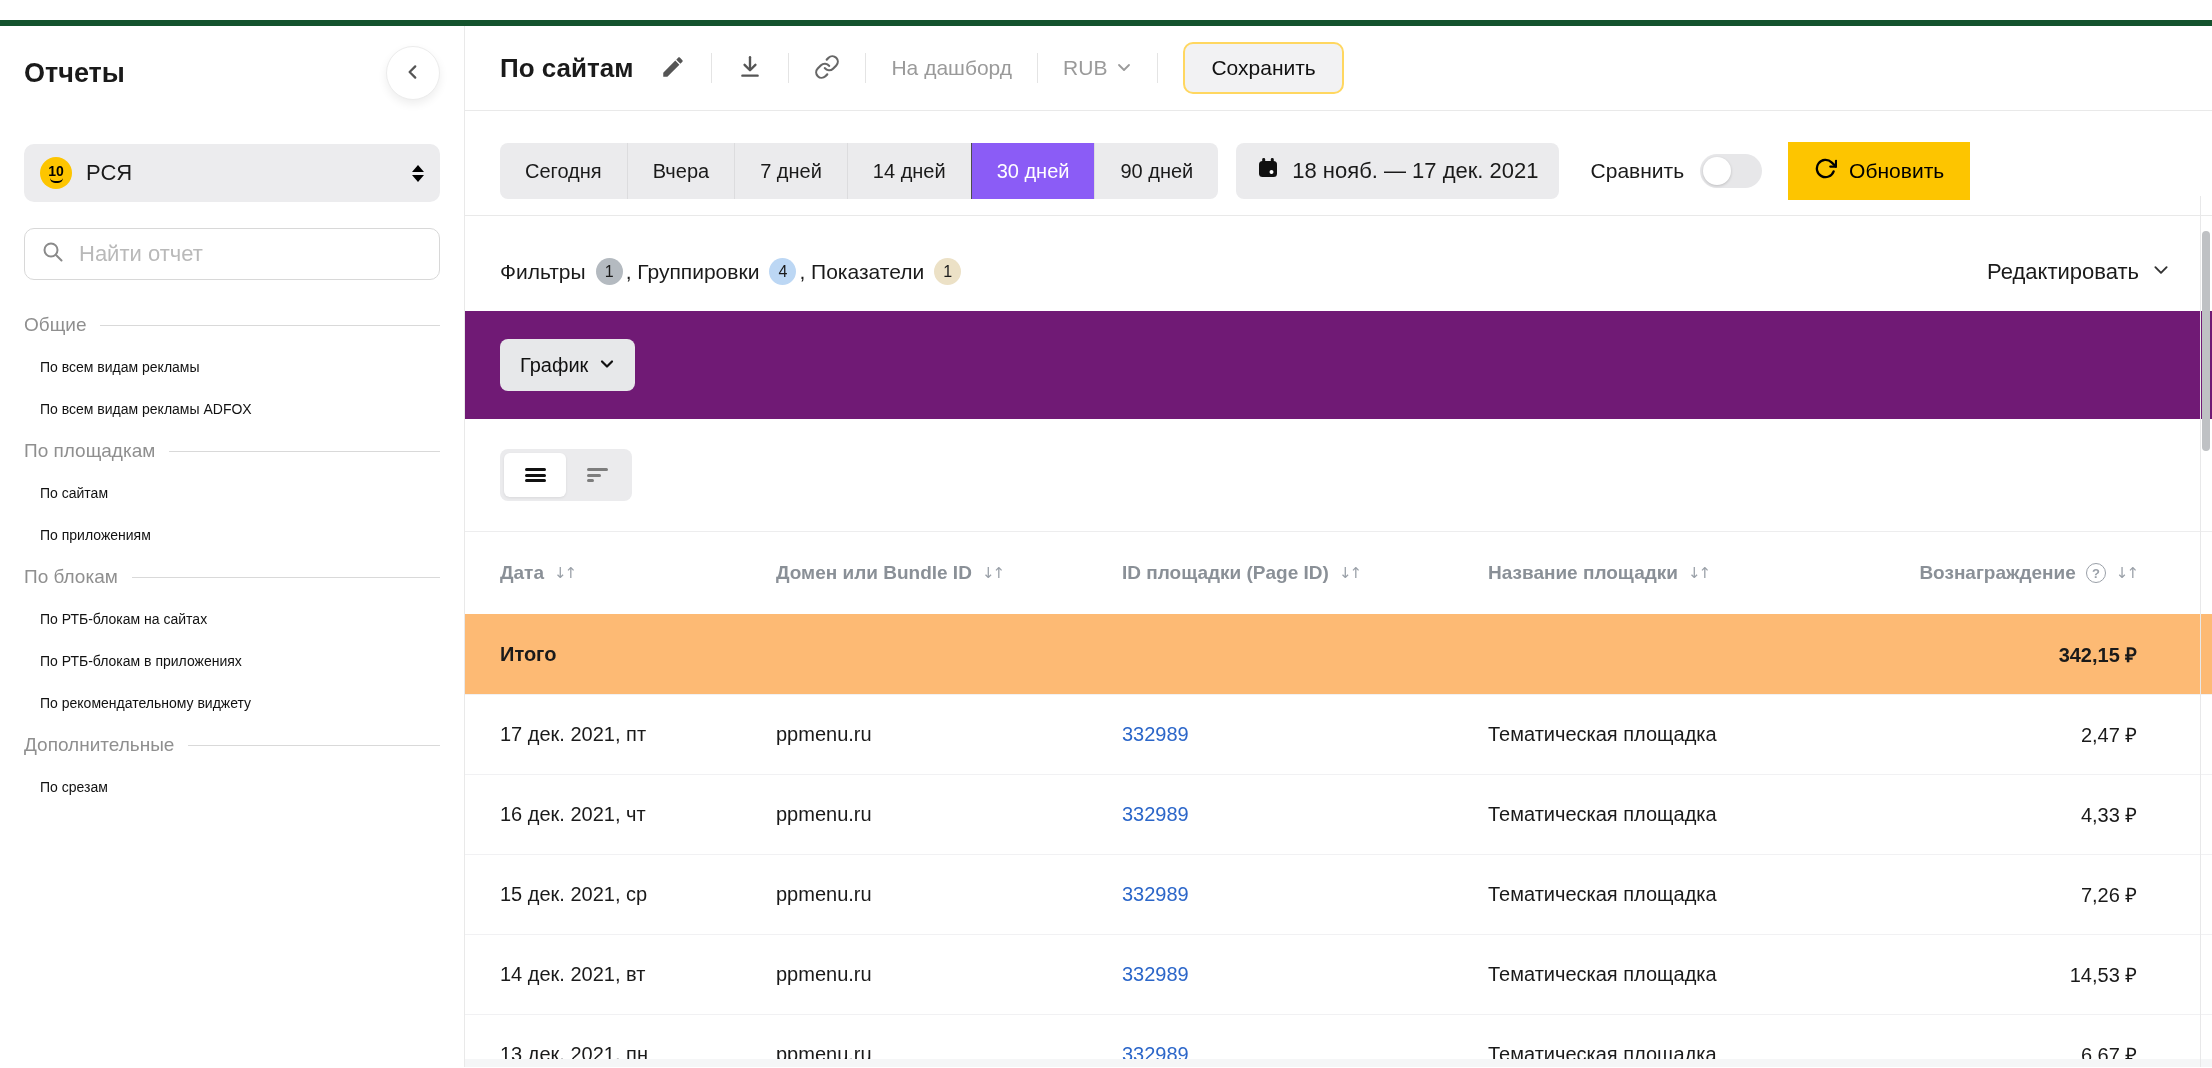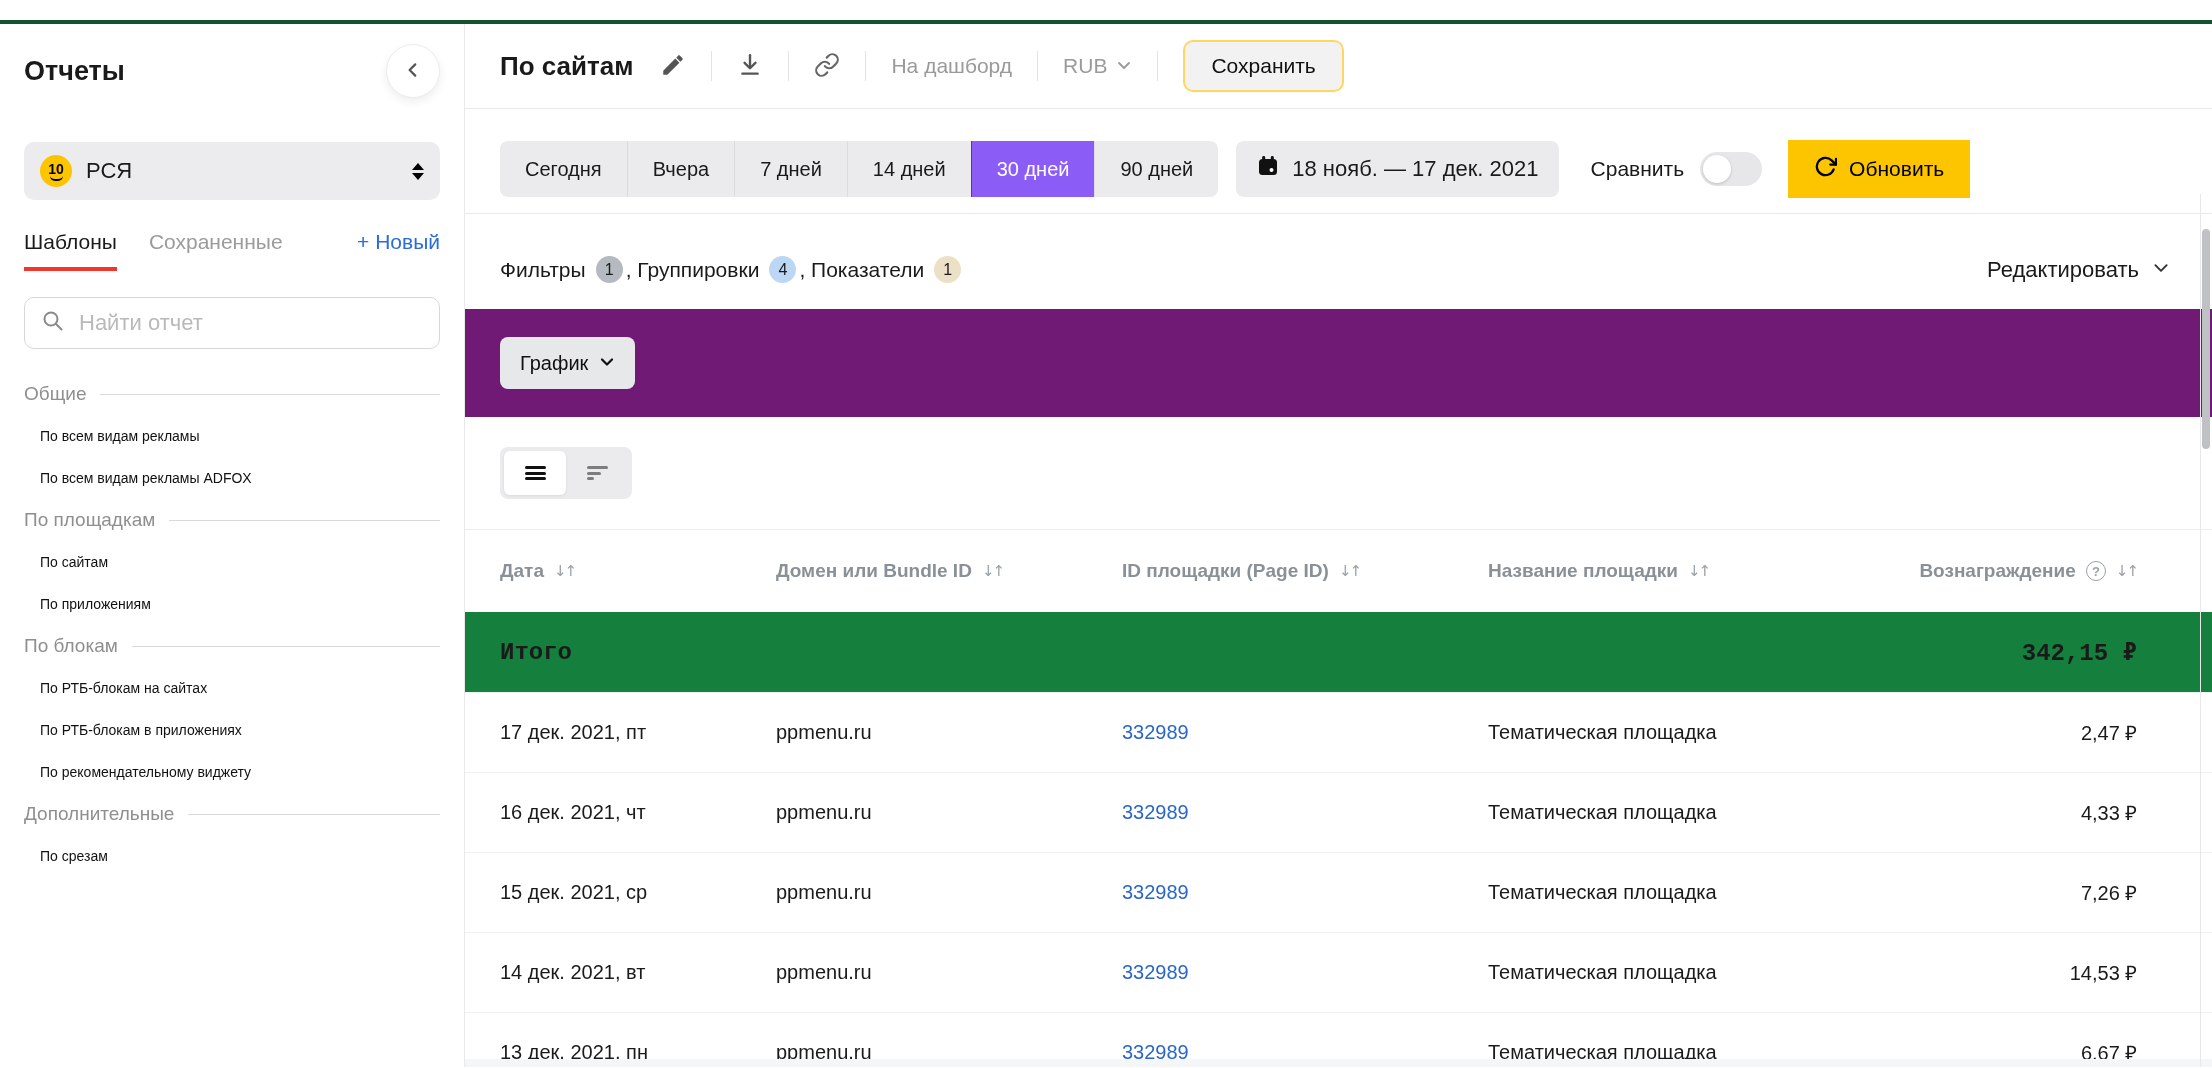--- a/index.html
+++ b/index.html
@@ -3,21 +3,21 @@
 <meta charset="utf-8">
 <style>
   * { box-sizing: border-box; }
   html,body { margin:0; padding:0; }
   body {
     width:2212px; height:1068px; overflow:hidden; position:relative;
     background:#fff; color:#1a1a1a;
     font-family:"Liberation Sans", sans-serif;
   }
   .topstrip { height:20px; }
-  .page { display:flex; border-top:4px solid #14532d; height:1047px; }
+  .page { display:flex; border-top:6px solid #14532d; height:1047px; }
 
   
   .sidebar { width:465px; min-width:465px; border-right:1px solid #e9e9e9; padding:0 24px; position:relative; }
   .sb-head { display:flex; justify-content:space-between; align-items:center; margin-top:20px; }
   .sb-title { font-size:27px; font-weight:bold; margin:0; }
   .collapse-btn { width:54px; height:54px; border-radius:50%; background:#fff; border:1px solid #ececec;
     box-shadow:0 4px 10px rgba(0,0,0,.07); display:flex; align-items:center; justify-content:center; cursor:pointer; }
   .product { margin-top:44px; height:58px; background:#ececee; border-radius:10px; display:flex; align-items:center;
     padding:0 16px; gap:14px; font-size:22px; cursor:pointer; }
   .logo10 { width:32px; height:32px; border-radius:50%; background:#fdc500; display:flex; flex-direction:column;
@@ -87,21 +87,21 @@
   .funnel .b1 { width:21px; } .funnel .b2 { width:14px; } .funnel .b3 { width:7px; }
 
   
   .trow { display:grid; grid-template-columns:276px 346px 366px 312px 1fr; padding:0 75px 0 35px; align-items:center; }
   .thead { height:83px; border-top:1px solid #ededee; color:#8a9097; font-weight:bold; font-size:19px; }
   .th { display:flex; gap:10px; align-items:center; cursor:pointer; }
   .th.right { justify-content:flex-end; }
   .sort { font-family:"DejaVu Sans", sans-serif; font-size:15px; letter-spacing:-2px; color:#9aa0a8; font-weight:normal; }
   .qmark { width:20px; height:20px; border:1.5px solid #9aa0a8; border-radius:50%; display:inline-flex; align-items:center;
     justify-content:center; font-size:13px; color:#9aa0a8; font-weight:bold; }
-  .total-row { height:80px; background:#15803d; font-weight:bold; font-size:24px;font-family:Liberation Mono, monospace; }
+  .total-row { height:80px; background:#fdba74; font-weight:bold; font-size:20px; }
   .drow { height:80px; border-top:1px solid #f1f1f3; font-size:20px; }
   .cell.right { text-align:right; }
   .link { color:#2b66c9; cursor:pointer; }
   .bottomstrip { position:absolute; bottom:0; left:0; right:0; height:8px; background:#f5f6f7; }
 
   .scroll-line  { position:absolute; right:11px; top:170px; bottom:0; width:1px; background:#e8e8e9; }
   .scroll-thumb { position:absolute; right:2px; top:205px; width:8px; height:220px; border-radius:4px; background:#bfc1c4; cursor:pointer; }
 </style>
 </head>
 <body>
@@ -126,25 +126,20 @@
         <span>10</span>
         <i class="smile"></i>
       </span>
       <span>РСЯ</span>
       <span class="updown">
           <i class="tri-up"></i>
           <i class="tri-down"></i>
         </span>
     </div>
 
-    <div class="tabs">
-      <div class="tab active">Шаблоны</div>
-      <div class="tab inactive">Сохраненные</div>
-      <a class="new-link">+ Новый</a>
-    </div>
 
     <div class="search">
       <span>
         <svg width="24" height="24" viewBox="0 0 24 24">
             <circle cx="10" cy="10" r="6.5" fill="none" stroke="#8a8a8a" stroke-width="2"></circle>
             <line x1="15" y1="15" x2="20.5" y2="20.5" stroke="#8a8a8a" stroke-width="2" stroke-linecap="round"></line>
           </svg>
       </span>
       <input placeholder="Найти отчет" style="">
     </div>

